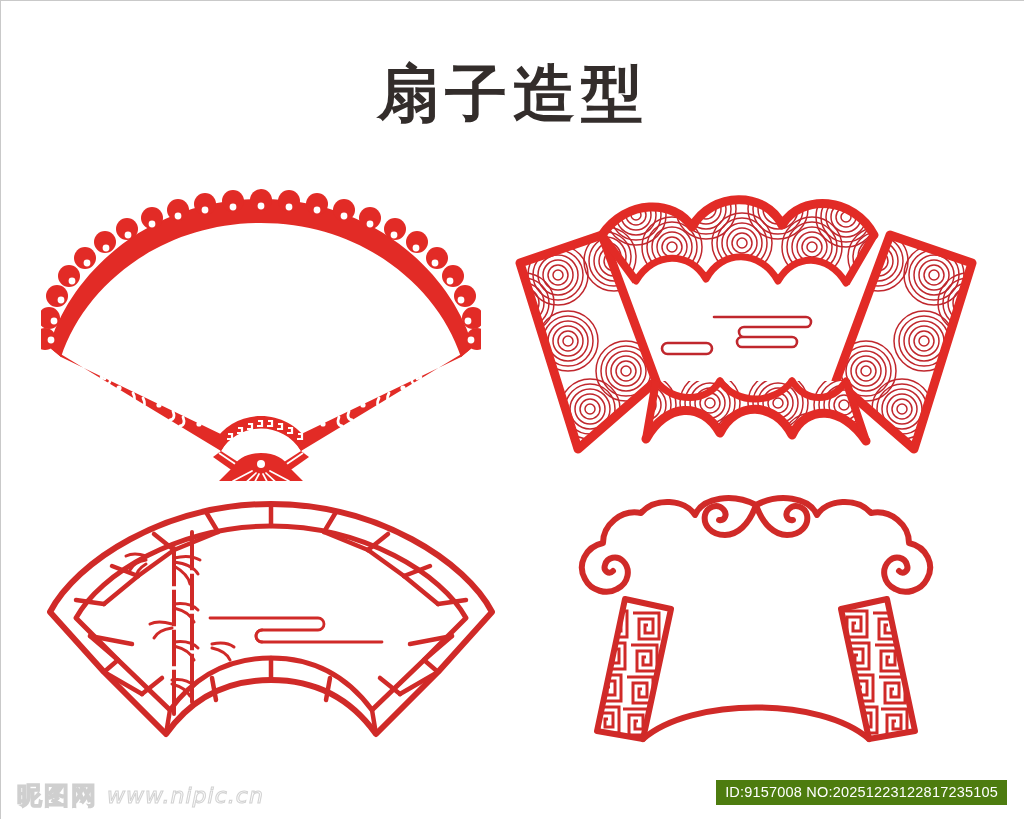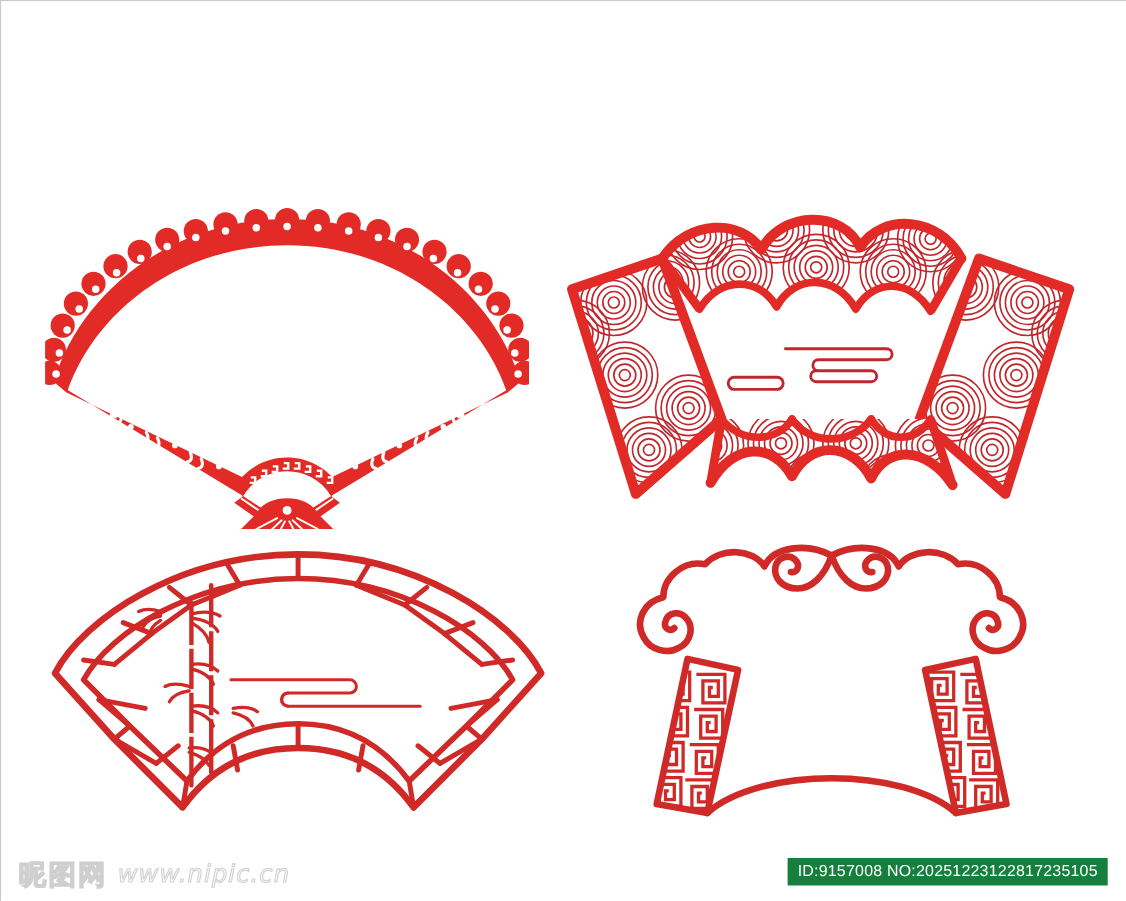--- a/index.html
+++ b/index.html
@@ -75,34 +75,35 @@
     font-weight: 400;
     font-style: italic;
     letter-spacing: 1px;
     color: transparent;
     -webkit-text-stroke: 1.1px #d3d3d3;
   }
   .wm-id {
     position: absolute;
     right: 18px;
     top: 17px;
-    background: #15803d;
+    background: #4d7c0f;
     color: #ffffff;
     font-family: "Liberation Sans", sans-serif;
     font-size: 14.5px;
     letter-spacing: .2px;
     padding: 4px 9px 5px 9px;
     white-space: nowrap;
   }
 </style>
 </head>
 <body>
 
 <div class="page">
 
+  <div class="title">扇子造型</div>
 
   <div class="gallery">
 
     <div class="fan-cell" style="left:40px; top:20px; width:440px; height:300px;">
       <svg width="440" height="300" viewBox="0 0 440 300">
         <defs>
 
           <g id="f1scallop"></g>
         </defs>
 

